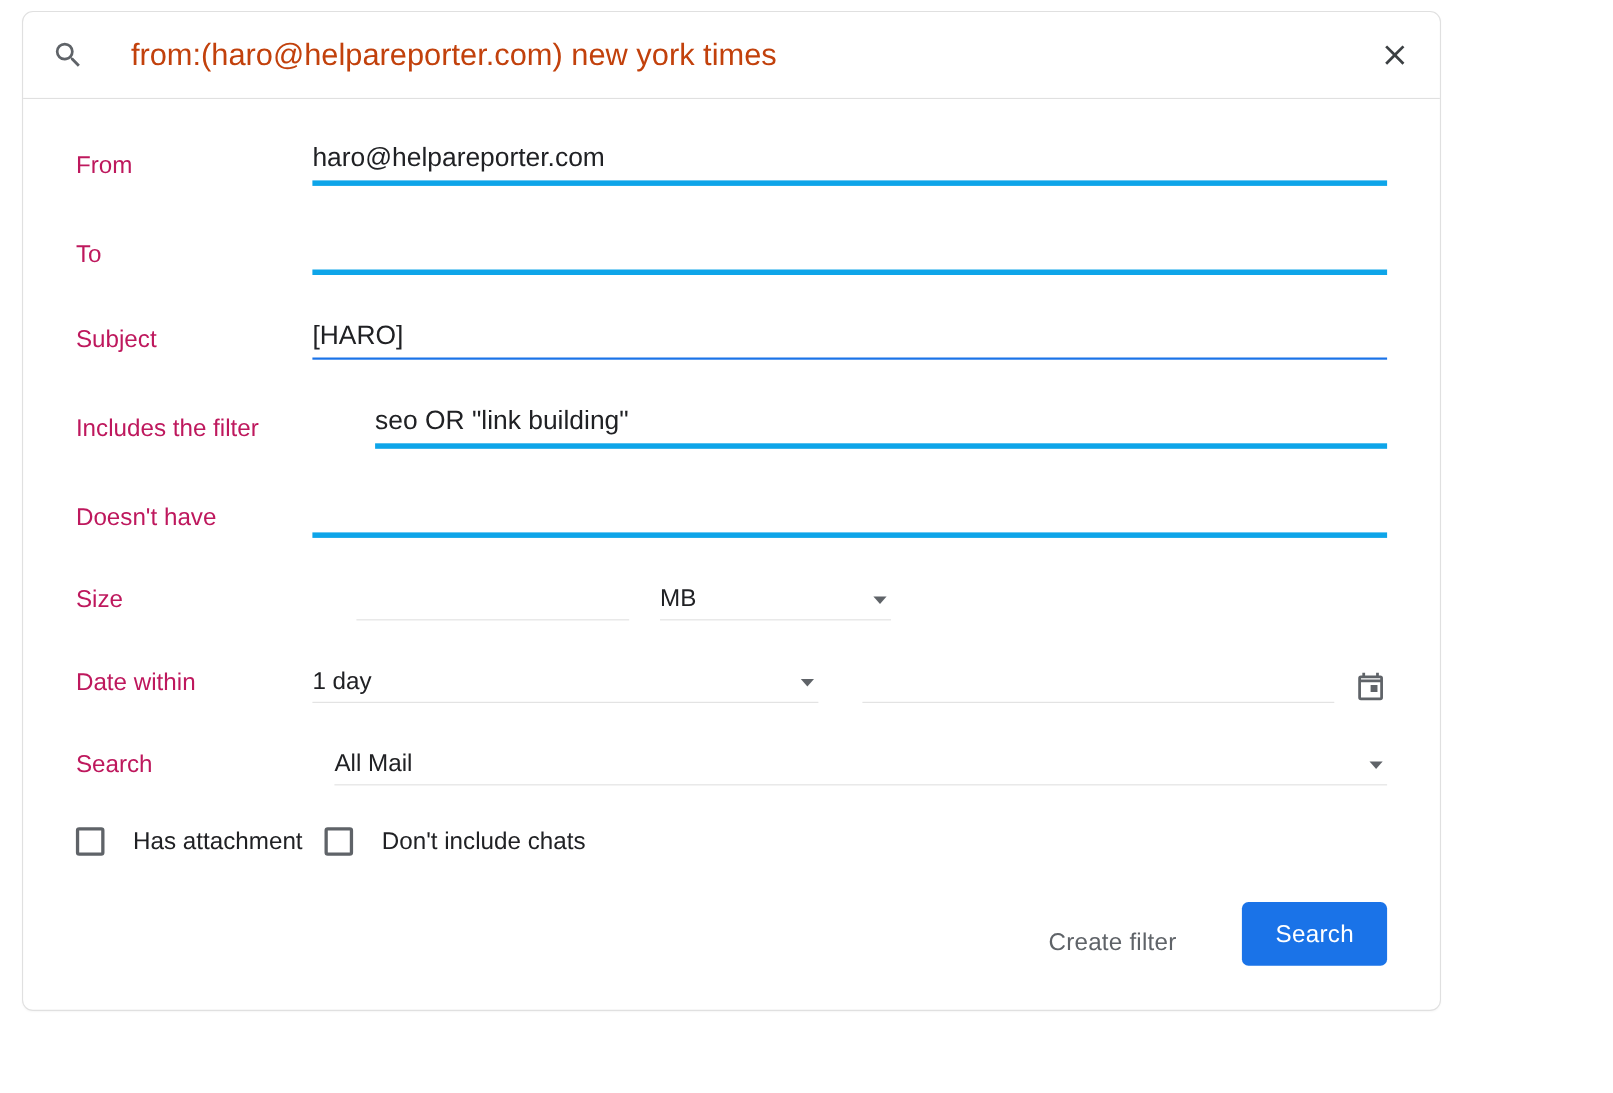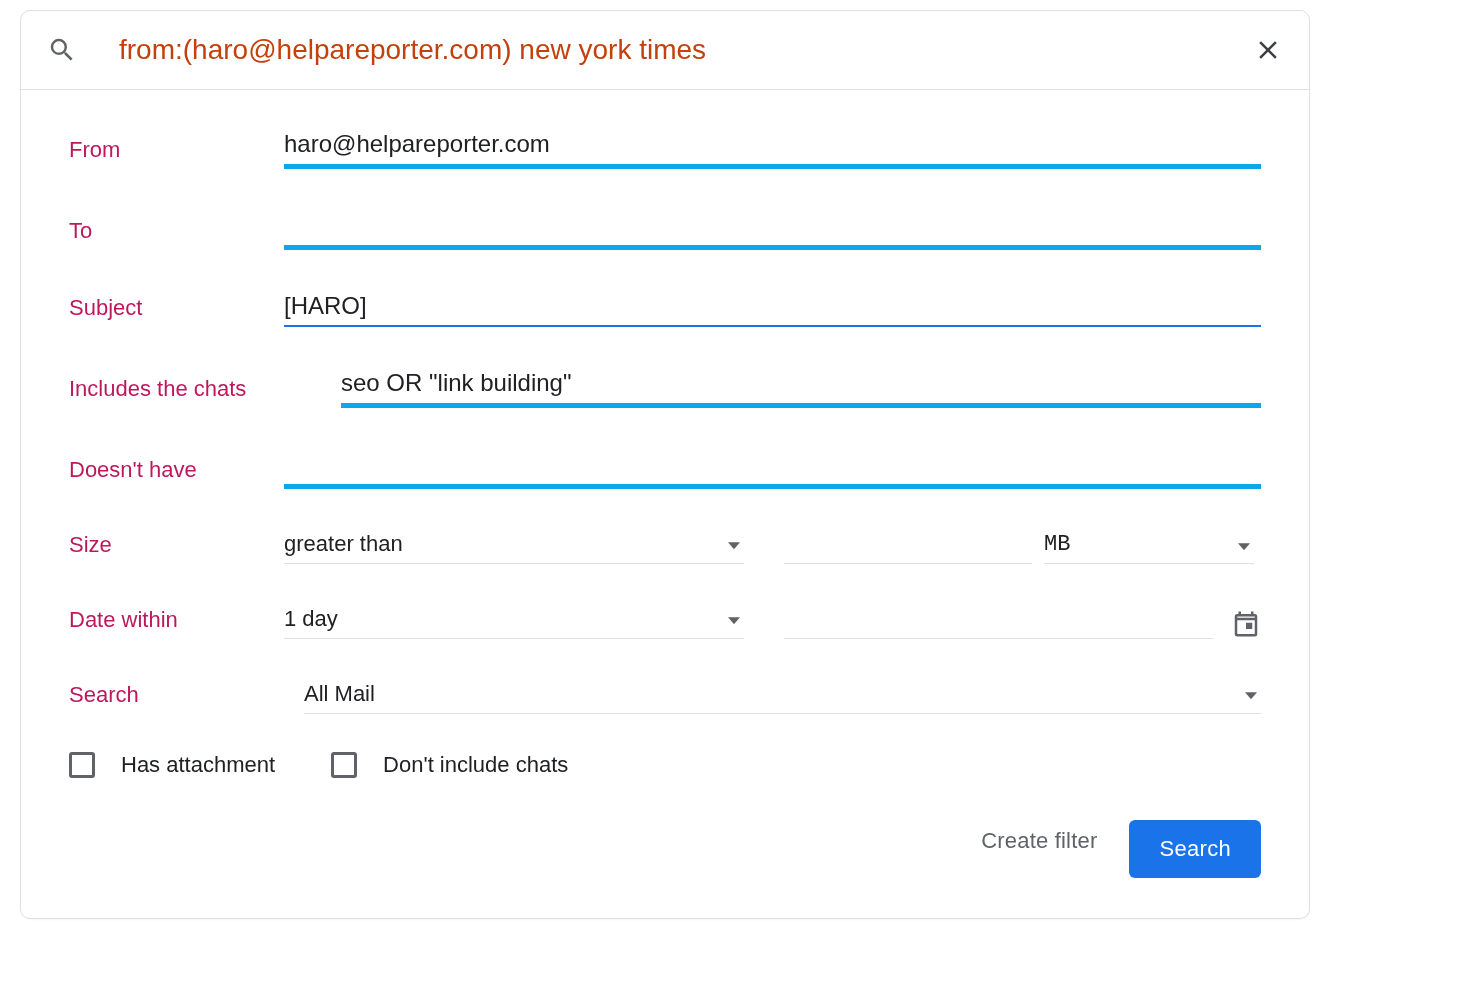--- a/index.html
+++ b/index.html
@@ -97,54 +97,54 @@
   .size-num {
     width: 248px;
     margin-left: 40px;
     border: none;
     border-bottom: 1px solid #e0e0e0;
     outline: none;
     font-size: 22px;
     padding: 4px 0 6px 0;
     background: transparent;
   }
-  .size-unit { width: 210px; margin-left: 12px; font-family: Liberation Mono, monospace; }
+  .size-unit { width: 210px; margin-left: 28px; }
 
   .date-dd { width: 460px; }
   .date-val {
     flex: 1;
     margin-left: 40px;
     border: none;
     border-bottom: 1px solid #e0e0e0;
     outline: none;
     font-size: 22px;
     padding: 4px 0 6px 0;
     background: transparent;
   }
   .cal-icon { margin-left: 18px; fill: #5f6368; width: 30px; height: 30px; cursor: pointer; flex: 0 0 auto; }
 
   
   .check-row {
     display: flex;
     align-items: center;
-    gap: 56px;
+    gap: 20px;
     margin-top: 10px;
     margin-bottom: 42px;
   }
   .check-item { display: flex; align-items: center; gap: 26px; cursor: pointer; }
   .checkbox {
     width: 26px; height: 26px;
     border: 3px solid #5f6368;
     border-radius: 3px;
     flex: 0 0 auto;
   }
   .check-label { font-size: 22px; color: #202124; }
 
   
-  .action-row { display: flex; justify-content: flex-end; align-items: flex-start; gap: 28px; }
+  .action-row { display: flex; justify-content: flex-end; align-items: flex-end; gap: 56px; }
   .link-btn {
     font-size: 22px;
     color: #5f6368;
     letter-spacing: 0.2px;
     background: none;
     border: none;
     cursor: pointer;
     padding: 8px 4px;
   }
   .primary-btn {
@@ -185,35 +185,31 @@
         <div class="label">To</div>
         <input class="underline-input" type="text" value="" style="">
       </div>
 
       <div class="row">
         <div class="label">Subject</div>
         <input class="underline-input focused" type="text" value="[HARO]" style="">
       </div>
 
       <div class="row">
-        <div class="label wide">Includes the chats</div>
+        <div class="label wide">Includes the filter</div>
         <input class="underline-input" type="text" value="seo OR &quot;link building&quot;" style="">
       </div>
 
       <div class="row">
         <div class="label">Doesn't have</div>
         <input class="underline-input" type="text" value="" style="">
       </div>
 
       <div class="row">
         <div class="label">Size</div>
-        <div class="dropdown size-dd">
-          <span>greater than</span>
-          <span class="caret"></span>
-        </div>
         <input class="size-num" type="text" value="" style="">
         <div class="dropdown size-unit">
           <span>MB</span>
           <span class="caret"></span>
         </div>
       </div>
 
       <div class="row">
         <div class="label">Date within</div>
         <div class="dropdown date-dd">

